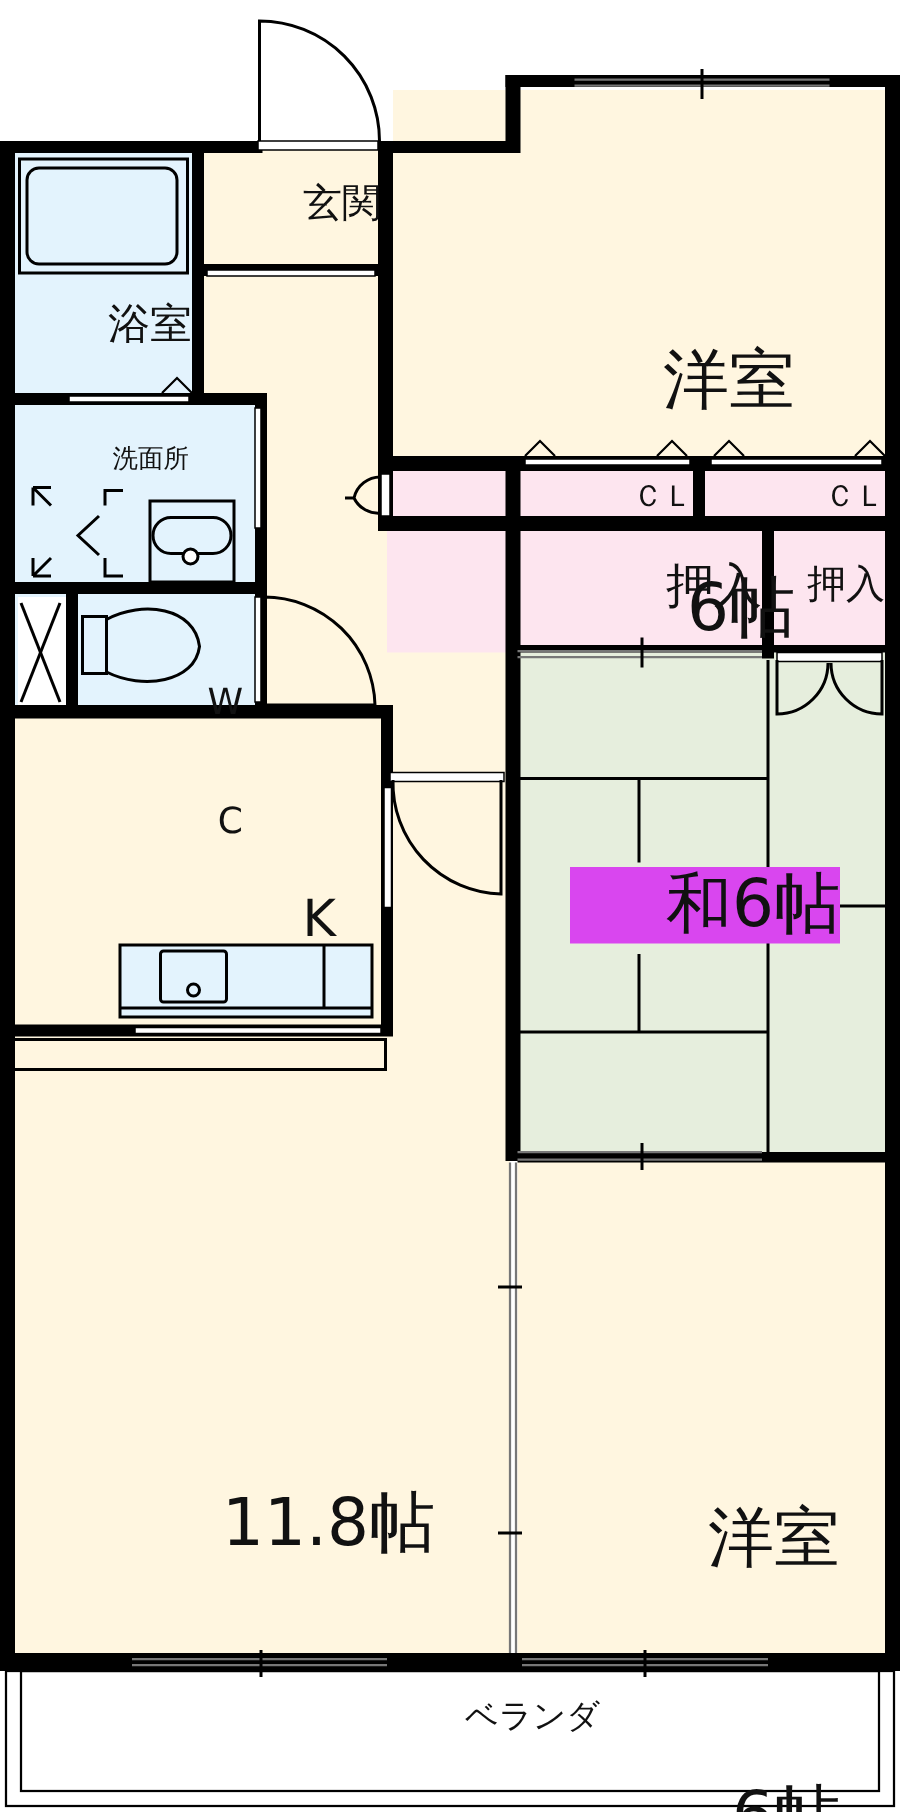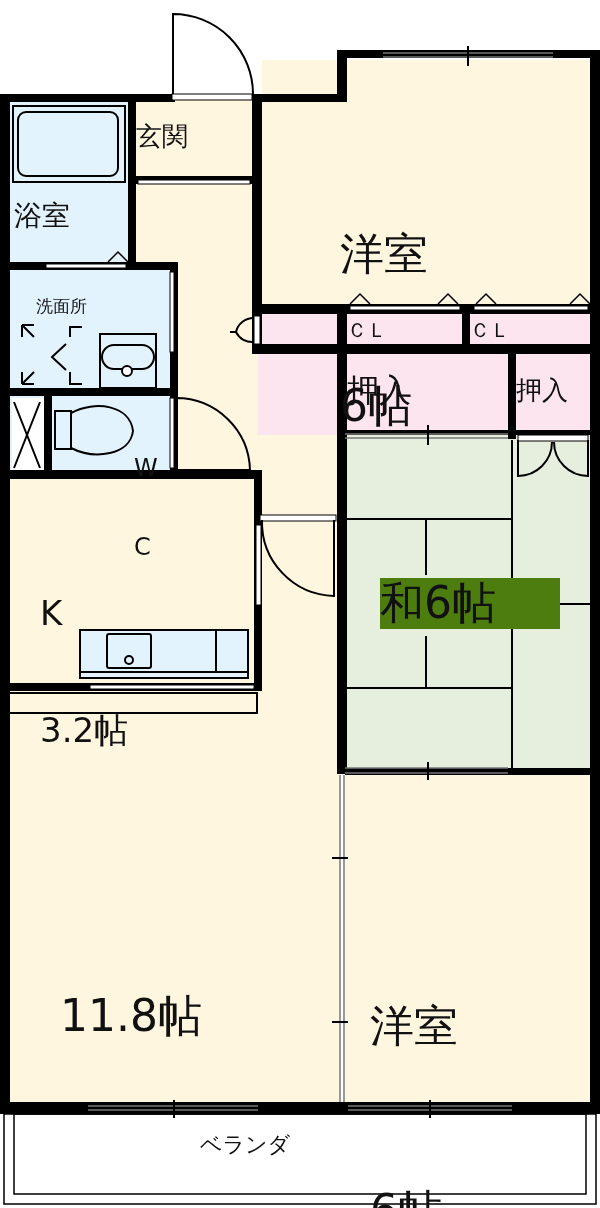--- a/index.html
+++ b/index.html
@@ -1,19 +1,19 @@
 <!DOCTYPE html>
 <html><head>
 <meta charset="utf-8">
 <style>
   html, body { margin:0; padding:0; background:#ffffff; }
   body { width:600px; height:1208px; position:relative; overflow:hidden;
          font-family: "DejaVu Sans", sans-serif; }
   .room { position:absolute; }
-  .label { position:absolute; color:#111; text-align:left; line-height:1.15; white-space:pre; }
+  .label { position:absolute; color:#111; text-align:right; line-height:1.15; white-space:pre; }
   svg.plan { position:absolute; left:0; top:0; }
 </style>
 </head>
 <body>
 
 <div class="room" style="left:10px;top:100px;width:330px;height:1008px;background:#fff6e0;"></div>
 <div class="room" style="left:262px;top:60px;width:330px;height:250px;background:#fff6e0;"></div>
 <div class="room" style="left:10px;top:100px;width:120px;height:165px;background:#e3f3fd;"></div>
 <div class="room" style="left:10px;top:265px;width:165px;height:210px;background:#e3f3fd;"></div>
 <div class="room" style="left:258px;top:310px;width:334px;height:125px;background:#fde5ef;"></div>
@@ -170,27 +170,26 @@
 </div>
 <div class="label" style="left:136px;top:122px;width:118px;font-size:26px;">玄関</div>
 <div class="label" style="left:14px;top:200px;width:114px;font-size:28px;">浴室</div>
 <div class="label" style="left:36px;top:297px;width:90px;font-size:17px;">洗面所</div>
 <div class="label" style="left:134px;top:402px;width:28px;font-size:24px;line-height:1.1;">
   <div>W</div>
   <div>C</div>
 </div>
 <div class="label" style="left:40px;top:516px;width:184px;font-size:34px;">
   <div>K</div>
-  <div>3.2帖</div>
 </div>
 <div class="label" style="left:347px;top:319px;width:115px;font-size:20px;">ＣＬ</div>
 <div class="label" style="left:470px;top:319px;width:120px;font-size:20px;">ＣＬ</div>
 <div class="label" style="left:347px;top:372px;width:161px;font-size:32px;">押入</div>
 <div class="label" style="left:516px;top:376px;width:74px;font-size:26px;">押入</div>
-<div class="label" style="left:380px;top:578px;width:180px;font-size:44px;background:#4d7c0f;">和6帖</div>
+<div class="label" style="left:380px;top:578px;width:180px;font-size:44px;background:#d946ef;">和6帖</div>
 <div class="label" style="left:60px;top:840px;width:230px;font-size:44px;line-height:1.6;">
   <div>11.8帖</div>
 </div>
 <div class="label" style="left:370px;top:872px;width:190px;font-size:44px;line-height:1.4;">
   <div>洋室</div>
   <div>6帖</div>
 </div>
 <div class="label" style="left:200px;top:1132px;width:200px;font-size:22px;">ベランダ</div>
 
 </body></html>

